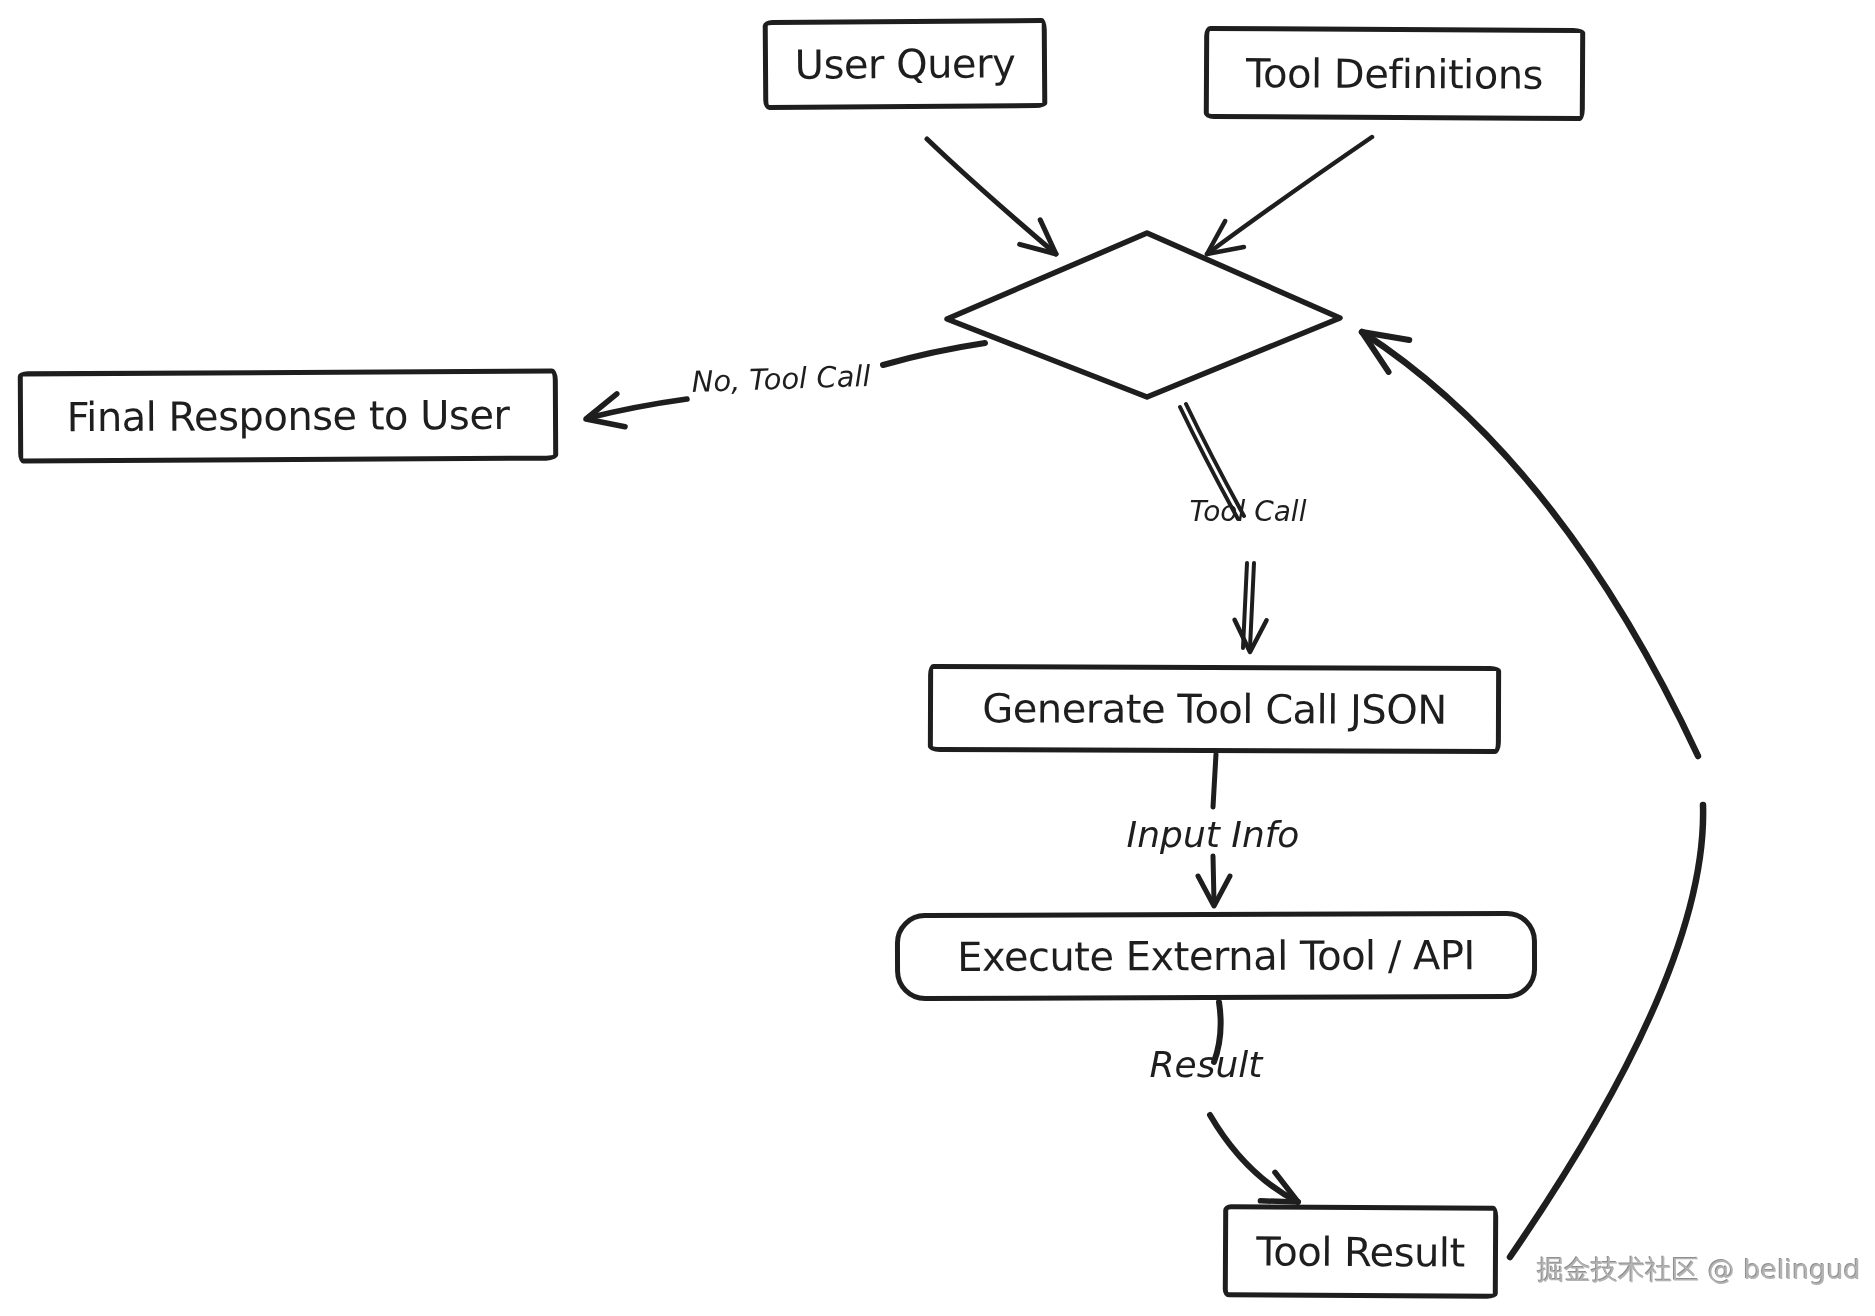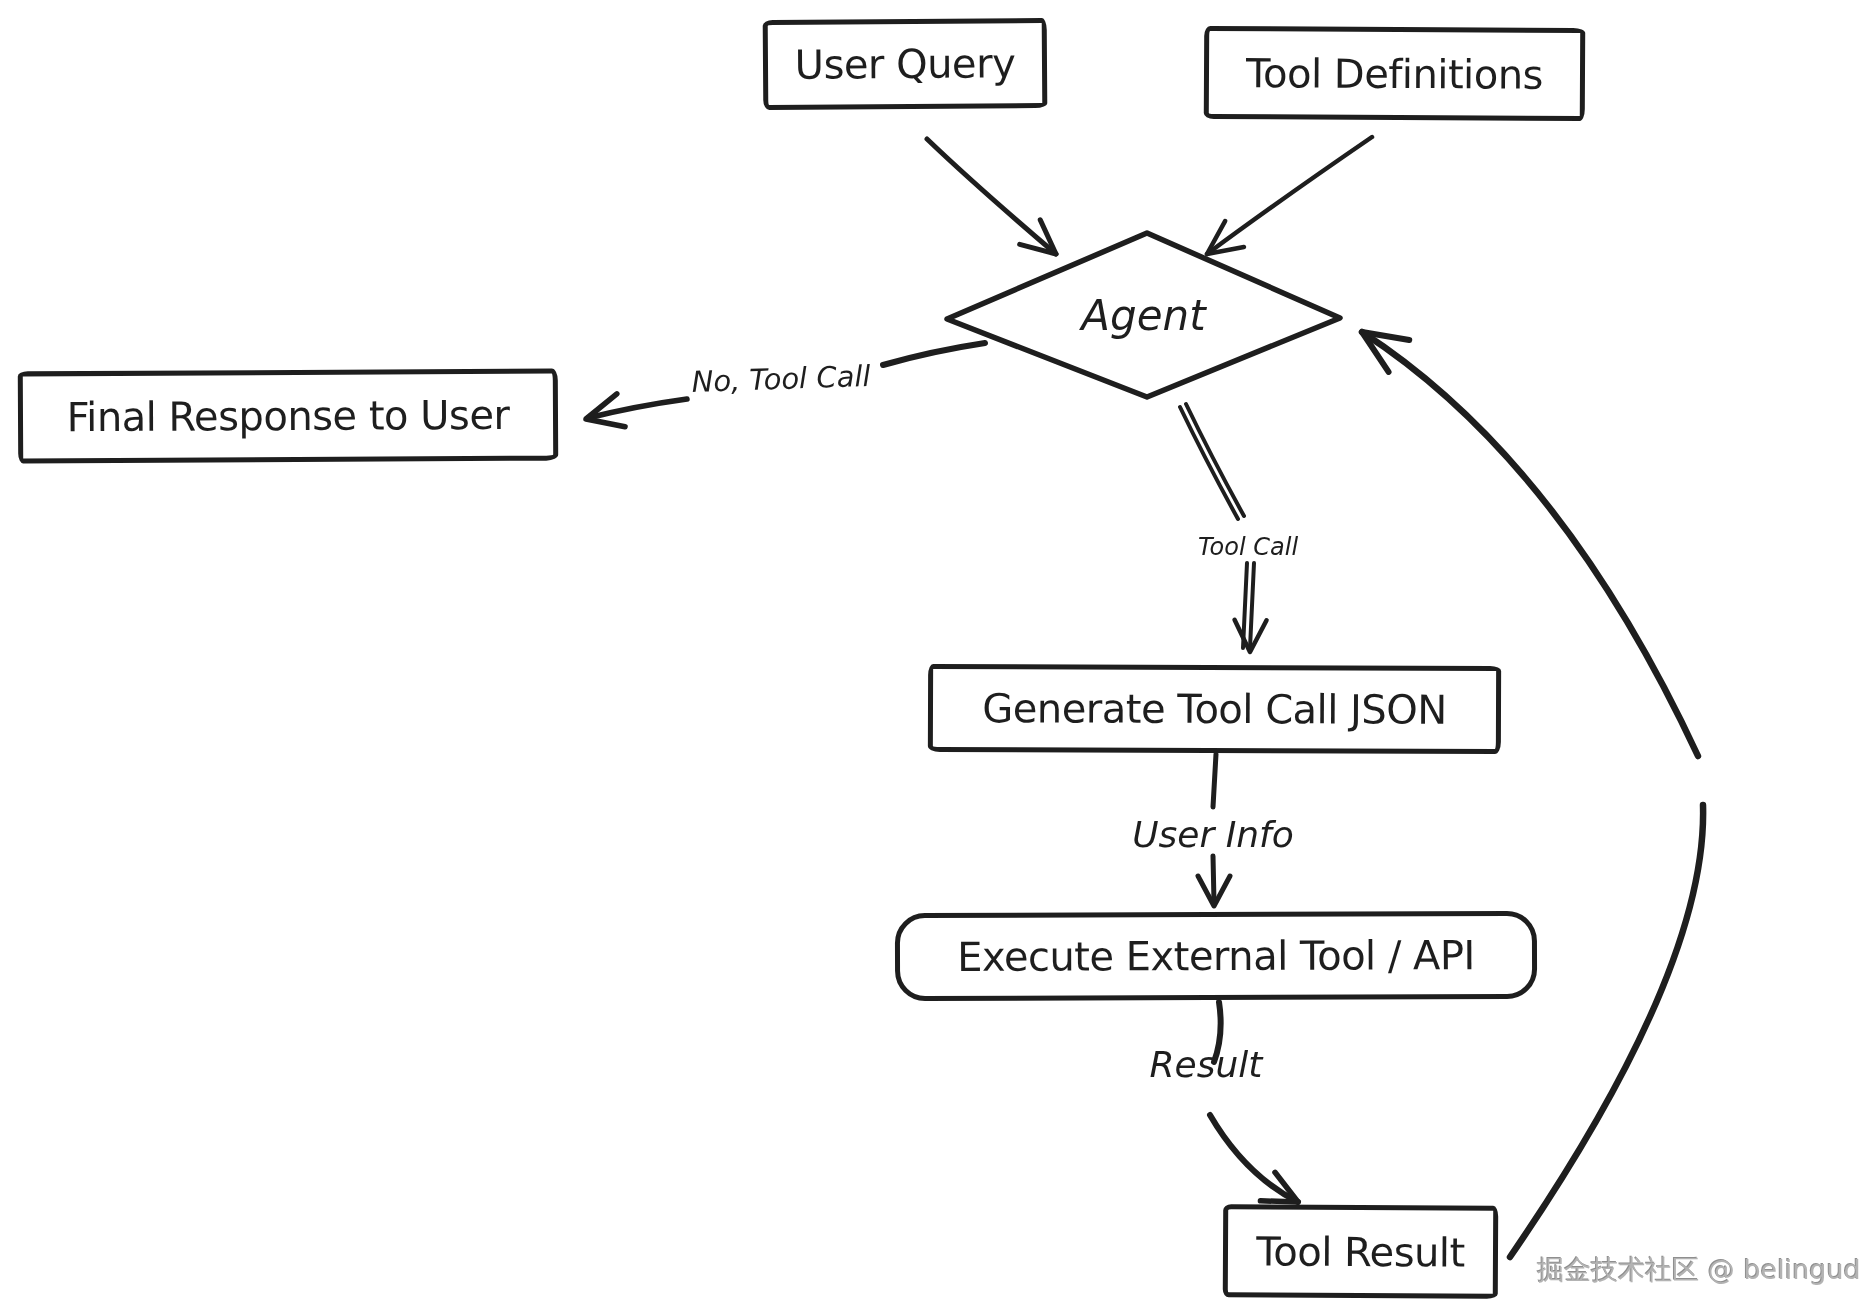--- a/index.html
+++ b/index.html
@@ -61,21 +61,21 @@
     font-size:42px; font-style:italic;
   }
   .edge-label {
     position:absolute;
     transform:translate(-50%,-50%);
     white-space:nowrap;
     background:transparent;
     font-style:italic;
   }
   .lbl-no-tool-call   { left:781px;  top:379px;  font-size:29px; transform:translate(-50%,-50%) rotate(-2deg); }
-  .lbl-tool-call      { left:1248px; top:547px;  font-size:24px; }
+  .lbl-tool-call      { left:1248px; top:511px;  font-size:28px; }
   .lbl-call-info      { left:1213px; top:834px;  font-size:36px; }
   .lbl-result         { left:1206px; top:1064px; font-size:36px; }
   .lbl-input-next     { left:1699px; top:777px;  font-size:31px; }
   .watermark {
     position:absolute; left:1699px; top:1270px;
     transform:translate(-50%,-50%);
     font-size:27px; font-style:normal;
     color:#b3b3b3;
     text-shadow:-1px -1px 0 #8f8f8f, 2px 2px 0 #ffffff;
     white-space:nowrap;
@@ -137,23 +137,20 @@
   </svg>
 
   <div class="node node-user-query">
     <span>User Query</span>
   </div>
 
   <div class="node node-tool-definitions">
     <span>Tool Definitions</span>
   </div>
 
-  <div class="agent-label">
-    <span>Agent</span>
-  </div>
 
   <div class="node node-final-response">
     <span>Final Response to User</span>
   </div>
 
   <div class="node node-generate-json">
     <span>Generate Tool Call JSON</span>
   </div>
 
   <div class="node node-execute-tool">
@@ -161,20 +158,20 @@
   </div>
 
   <div class="node node-tool-result">
     <span>Tool Result</span>
   </div>
 
   <div class="edge-label lbl-no-tool-call">No, Tool Call</div>
 
   <div class="edge-label lbl-tool-call">Tool Call</div>
 
-  <div class="edge-label lbl-call-info">User Info</div>
+  <div class="edge-label lbl-call-info">Input Info</div>
 
   <div class="edge-label lbl-result">Result</div>
 
 
   <div class="watermark">掘金技术社区 @ belingud</div>
 
 </div>
 
 </body></html>

